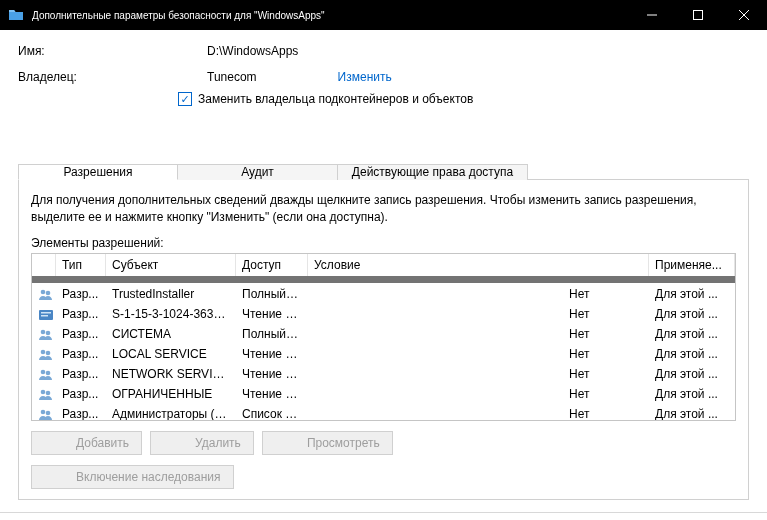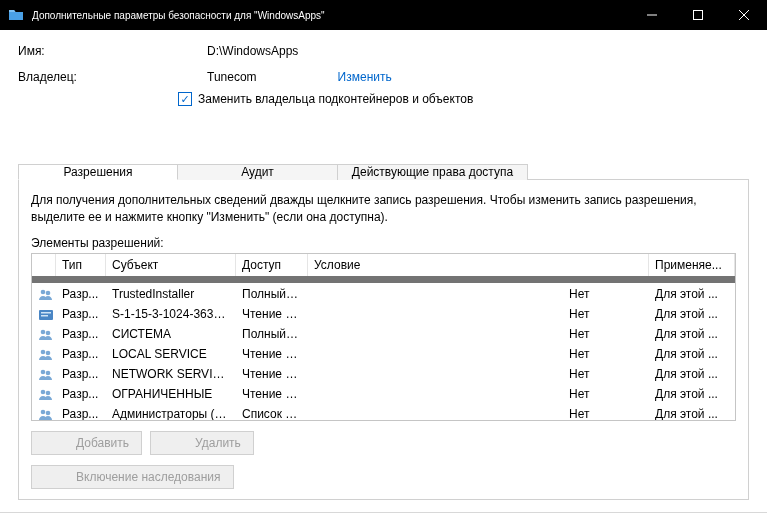--- a/index.html
+++ b/index.html
@@ -354,20 +354,21 @@
             <div class="col col-condition"></div>
             <div class="col col-inherited">Нет</div>
             <div class="col col-applies">Для этой ...</div>
           </div>
         </div>
     </div>
 
     <div class="btn-row">
       <button class="btn" disabled="">Добавить</button>
       <button class="btn" disabled="">Удалить</button>
+      <button class="btn" disabled="">Просмотреть</button>
     </div>
     <div class="btn-row">
       <button class="btn wide" disabled="">Включение наследования</button>
     </div>
   </div>
 
   <hr class="sep">
 
   <div class="footer">
     <button class="btn primary">OK</button>

